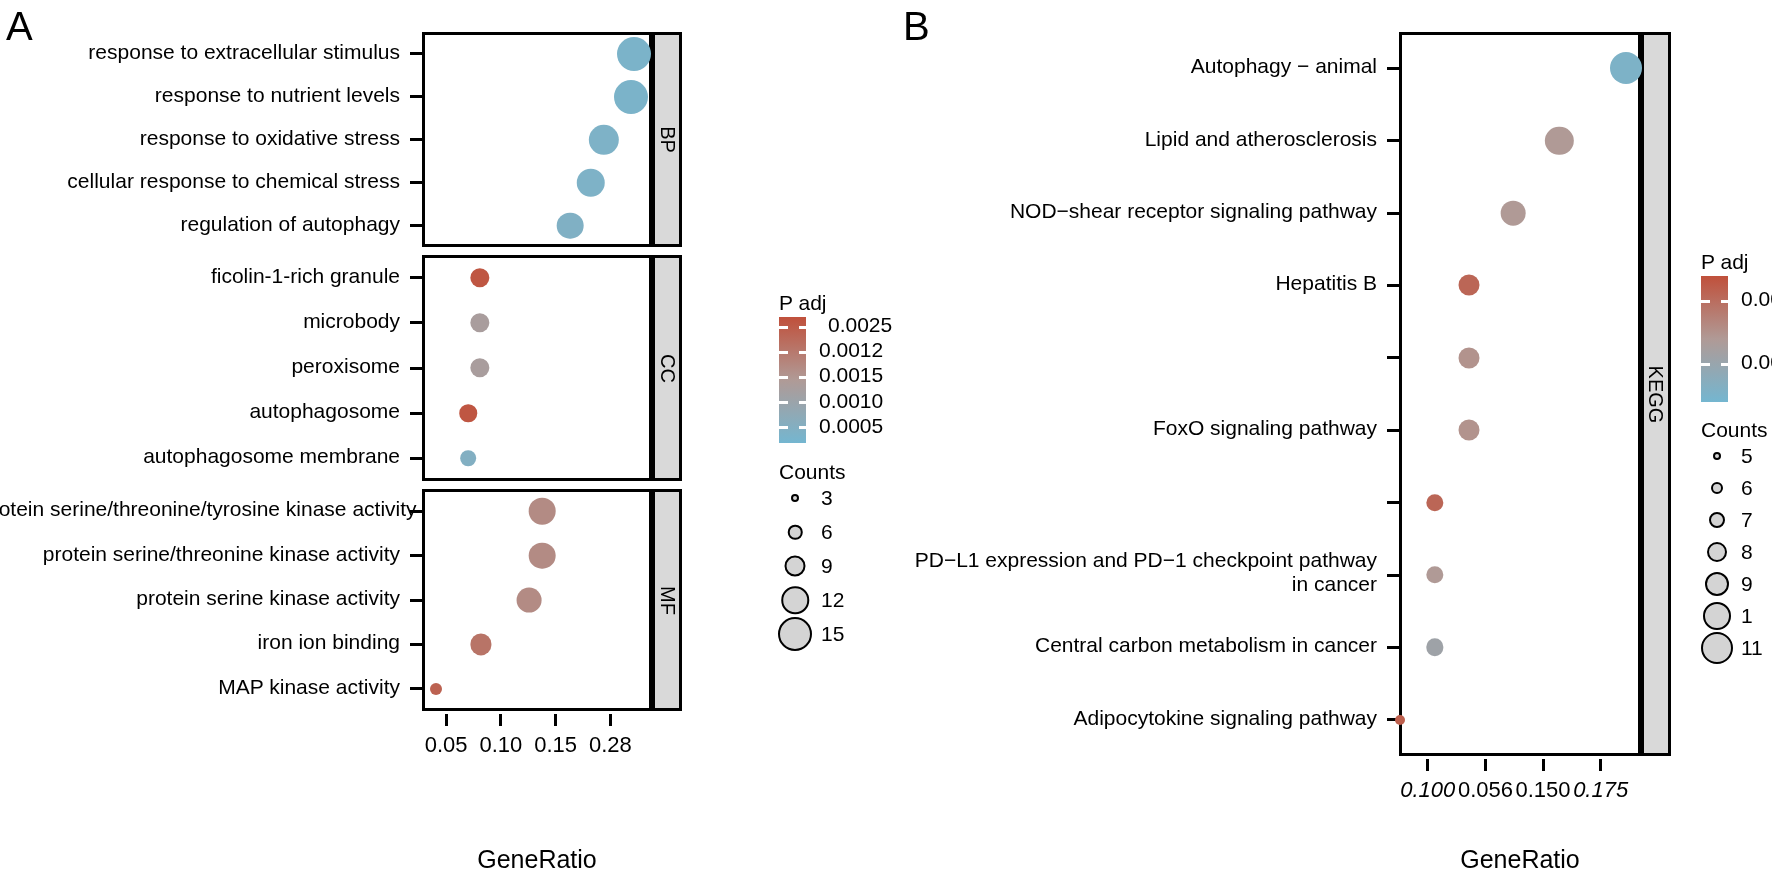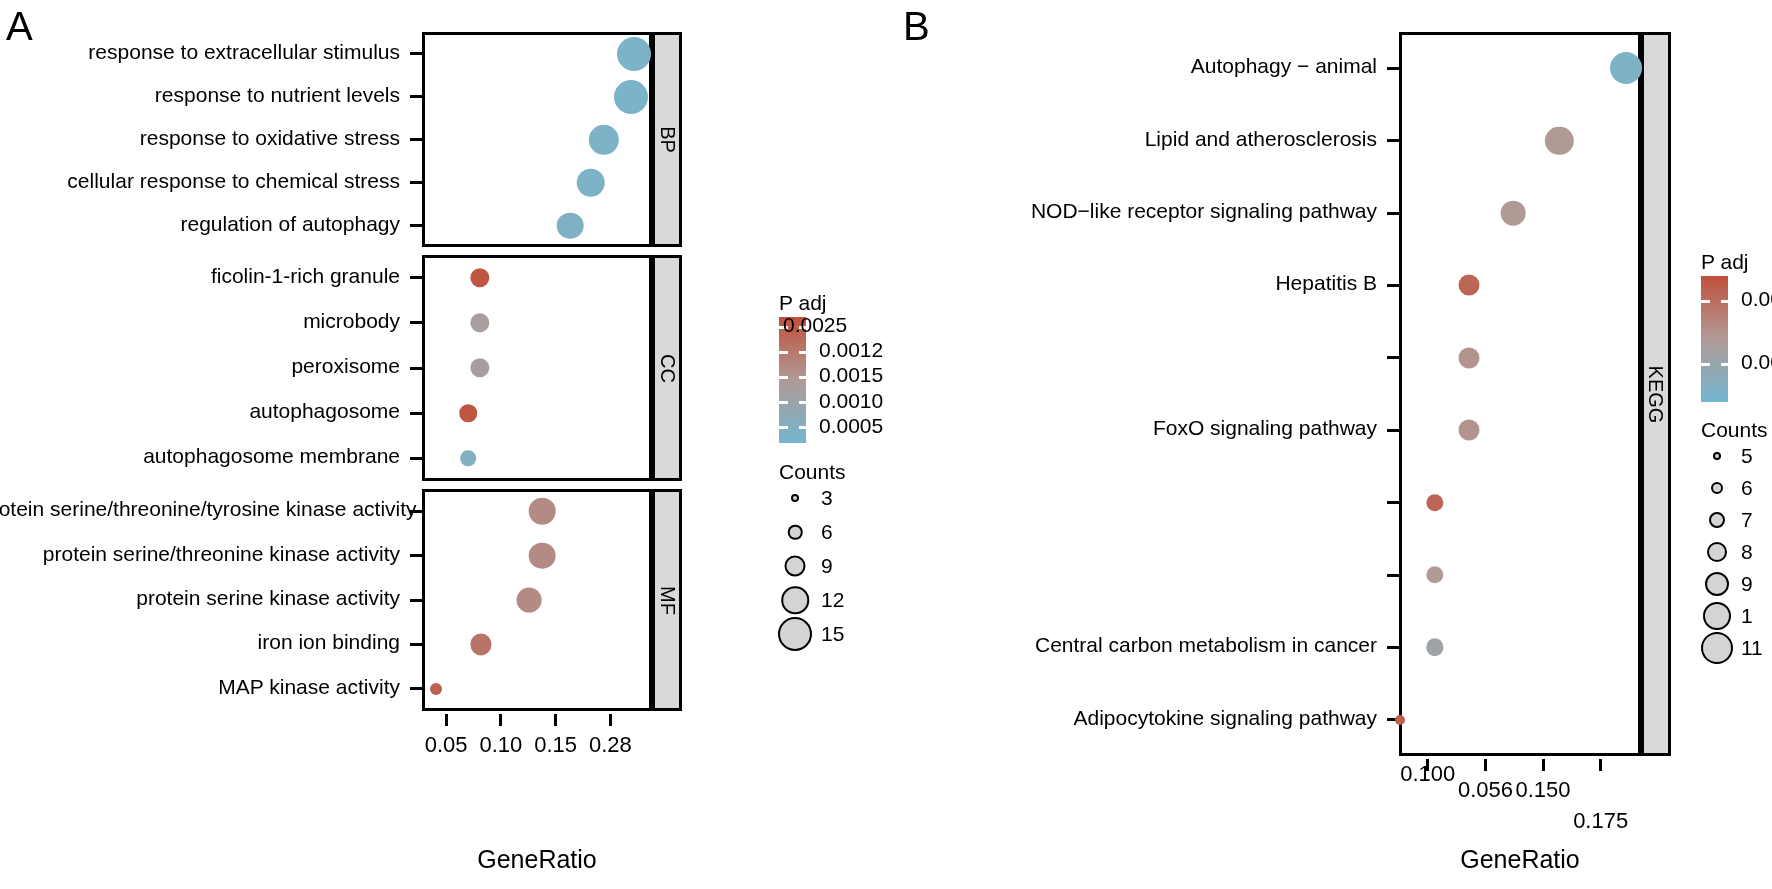--- a/index.html
+++ b/index.html
@@ -222,21 +222,21 @@
     <div class="xtick" style="left:444.5952380952381px; top:714px;"></div>
     <div class="xticklabel" style="left:396.0952380952381px; top:732px; width:100px;">0.05</div>
     <div class="xtick" style="left:499.3571428571429px; top:714px;"></div>
     <div class="xticklabel" style="left:450.8571428571429px; top:732px; width:100px;">0.10</div>
     <div class="xtick" style="left:554.1190476190476px; top:714px;"></div>
     <div class="xticklabel" style="left:505.6190476190476px; top:732px; width:100px;">0.15</div>
     <div class="xtick" style="left:608.8809523809524px; top:714px;"></div>
     <div class="xticklabel" style="left:560.3809523809524px; top:732px; width:100px;">0.28</div>
     <div class="cbar-tick" style="left:779px; top:325.58px;"></div>
     <div class="cbar-tick out" style="left:799px; top:325.58px; background:#fff;"></div>
-    <div class="cbar-label" style="left:783px; top:313.08px;">0.0025</div>
+    <div class="cbar-label" style="left:828px; top:313.08px;">0.0025</div>
     <div class="cbar-tick" style="left:779px; top:350.78px;"></div>
     <div class="cbar-tick out" style="left:799px; top:350.78px; background:#fff;"></div>
     <div class="cbar-label" style="left:819px; top:338.28px;">0.0012</div>
     <div class="cbar-tick" style="left:779px; top:375.98px;"></div>
     <div class="cbar-tick out" style="left:799px; top:375.98px; background:#fff;"></div>
     <div class="cbar-label" style="left:819px; top:363.48px;">0.0015</div>
     <div class="cbar-tick" style="left:779px; top:401.18px;"></div>
     <div class="cbar-tick out" style="left:799px; top:401.18px; background:#fff;"></div>
     <div class="cbar-label" style="left:819px; top:388.68px;">0.0010</div>
     <div class="cbar-tick" style="left:779px; top:426.38px;"></div>
@@ -252,48 +252,50 @@
     <div class="size-label" style="left:821px; top:600px;">12</div>
     <div class="size-key" style="left:795px; top:634px; width:34px; height:34px;"></div>
     <div class="size-label" style="left:821px; top:634px;">15</div>
     <div class="ytick" style="left:1387px; top:66.7px;"></div>
     <div class="ylabel" style="left:877px; top:54.2px; width:500px;">Autophagy − animal</div>
     <div class="dot" style="left:1626.0190476190476px; top:68.2px; width:32px; height:32px; background:rgb(125,178,199);"></div>
     <div class="ytick" style="left:1387px; top:139.10000000000002px;"></div>
     <div class="ylabel" style="left:877px; top:126.60000000000002px; width:500px;">Lipid and atherosclerosis</div>
     <div class="dot" style="left:1559.1809523809525px; top:140.60000000000002px; width:28.333333333333336px; height:28.333333333333336px; background:rgb(176,154,150);"></div>
     <div class="ytick" style="left:1387px; top:211.5px;"></div>
-    <div class="ylabel" style="left:877px; top:199px; width:500px;">NOD−like receptor signaling pathway</div>
+    <div class="ylabel" style="left:877px; top:199px; width:500px;">NOD−shear receptor signaling pathway</div>
     <div class="dot" style="left:1513.0857142857144px; top:213px; width:24.666666666666664px; height:24.666666666666664px; background:rgb(176,154,150);"></div>
     <div class="ytick" style="left:1387px; top:283.90000000000003px;"></div>
     <div class="ylabel" style="left:877px; top:271.40000000000003px; width:500px;">Hepatitis B</div>
     <div class="dot" style="left:1469.2952380952381px; top:285.40000000000003px; width:21px; height:21px; background:rgb(187,102,86);"></div>
     <div class="ytick" style="left:1387px; top:356.3px;"></div>
     <div class="dot" style="left:1469.2952380952381px; top:357.8px; width:21px; height:21px; background:rgb(178,147,141);"></div>
     <div class="ytick" style="left:1387px; top:428.70000000000005px;"></div>
     <div class="ylabel" style="left:877px; top:416.20000000000005px; width:500px;">FoxO signaling pathway</div>
     <div class="dot" style="left:1469.2952380952381px; top:430.20000000000005px; width:21px; height:21px; background:rgb(178,147,141);"></div>
     <div class="ytick" style="left:1387px; top:501.1px;"></div>
     <div class="dot" style="left:1434.7238095238095px; top:502.6px; width:17.333333333333332px; height:17.333333333333332px; background:rgb(187,102,86);"></div>
     <div class="ytick" style="left:1387px; top:573.5px;"></div>
+    <div class="ylabel" style="left:877px; top:548px; width:500px;">PD−L1 expression and PD−1 checkpoint pathway
+in cancer</div>
     <div class="dot" style="left:1434.7238095238095px; top:575px; width:17.333333333333332px; height:17.333333333333332px; background:rgb(176,154,150);"></div>
     <div class="ytick" style="left:1387px; top:645.9000000000001px;"></div>
     <div class="ylabel" style="left:877px; top:633.4000000000001px; width:500px;">Central carbon metabolism in cancer</div>
     <div class="dot" style="left:1434.7238095238095px; top:647.4000000000001px; width:17.333333333333332px; height:17.333333333333332px; background:rgb(158,162,167);"></div>
     <div class="ytick" style="left:1387px; top:718.3000000000001px;"></div>
     <div class="ylabel" style="left:877px; top:705.8000000000001px; width:500px;">Adipocytokine signaling pathway</div>
     <div class="dot" style="left:1400.152380952381px; top:719.8000000000001px; width:10px; height:10px; background:rgb(189,95,77);"></div>
     <div class="xtick" style="left:1426.3095238095239px; top:759px;"></div>
-    <div class="xticklabel" style="left:1377.8095238095239px; top:761px; width:100px;">0.100</div>
+    <div class="xticklabel" style="left:1377.8095238095239px; top:777px; width:100px;font-style:italic;">0.100</div>
     <div class="xtick" style="left:1483.9285714285713px; top:759px;"></div>
     <div class="xticklabel" style="left:1435.4285714285713px; top:777px; width:100px;">0.056</div>
     <div class="xtick" style="left:1541.547619047619px; top:759px;"></div>
     <div class="xticklabel" style="left:1493.047619047619px; top:777px; width:100px;">0.150</div>
     <div class="xtick" style="left:1599.1666666666665px; top:759px;"></div>
-    <div class="xticklabel" style="left:1550.6666666666665px; top:808px; width:100px;">0.175</div>
+    <div class="xticklabel" style="left:1550.6666666666665px; top:777px; width:100px;font-style:italic;">0.175</div>
     <div class="cbar-tick" style="left:1701px; top:299.7px;"></div>
     <div class="cbar-tick out" style="left:1721px; top:299.7px; background:#fff;"></div>
     <div class="cbar-label" style="left:1741px; top:287.2px;">0.002</div>
     <div class="cbar-tick" style="left:1701px; top:362.7px;"></div>
     <div class="cbar-tick out" style="left:1721px; top:362.7px; background:#fff;"></div>
     <div class="cbar-label" style="left:1741px; top:350.2px;">0.001</div>
     <div class="size-key" style="left:1717px; top:456px; width:8px; height:8px;"></div>
     <div class="size-label" style="left:1741px; top:456px;">5</div>
     <div class="size-key" style="left:1717px; top:488px; width:12px; height:12px;"></div>
     <div class="size-label" style="left:1741px; top:488px;">6</div>

